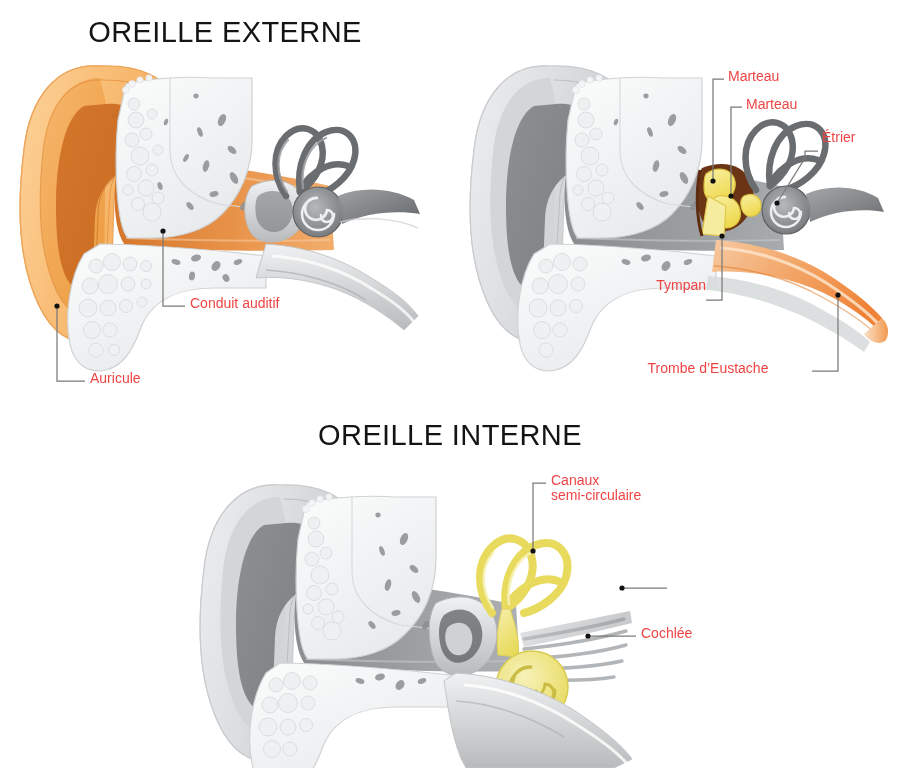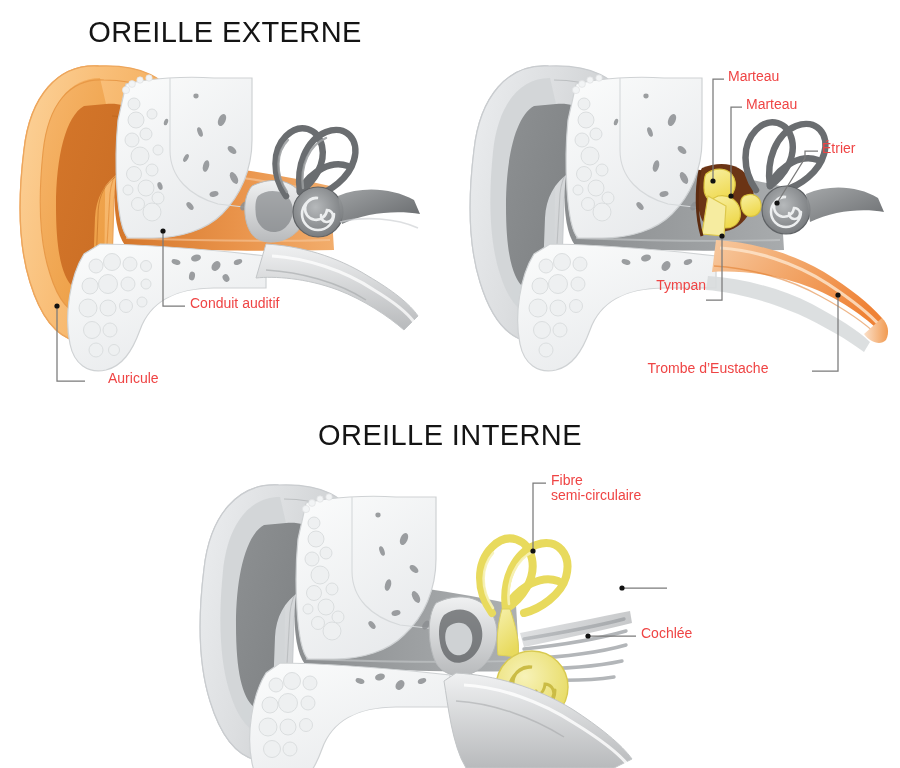--- a/index.html
+++ b/index.html
@@ -545,25 +545,25 @@
       <circle cx="777" cy="203" r="2.6"></circle>
       <circle cx="722" cy="236" r="2.6"></circle>
       <circle cx="838" cy="295" r="2.6"></circle>
       <circle cx="533" cy="551" r="2.6"></circle>
       <circle cx="622" cy="588" r="2.6"></circle>
       <circle cx="588" cy="636" r="2.6"></circle>
     </g>
   </svg>
 
   <div class="lbl right" style="left:190px;top:296px;text-align:right;">Conduit auditif</div>
-  <div class="lbl right" style="left:108px;top:371px;">Auricule</div>
+  <div class="lbl right" style="left:90px;top:371px;">Auricule</div>
 
   <div class="lbl right" style="left:728px;top:69px;">Marteau</div>
   <div class="lbl right" style="left:746px;top:97px;">Marteau</div>
-  <div class="lbl right" style="left:822px;top:141px;">Étrier</div>
+  <div class="lbl right" style="left:822px;top:130px;">Étrier</div>
   <div class="lbl left" style="left:556px;top:278px;width:150px;">Tympan</div>
   <div class="lbl left" style="left:604px;top:361px;width:208px;text-align:center;">Trombe d’Eustache</div>
 
-  <div class="lbl right" style="left:551px;top:473px;">Fibre
+  <div class="lbl right" style="left:551px;top:473px;">Canaux
 semi-circulaire</div>
   <div class="lbl right" style="left:641px;top:626px;">Cochlée</div>
 
 </div>
 
 </body></html>

